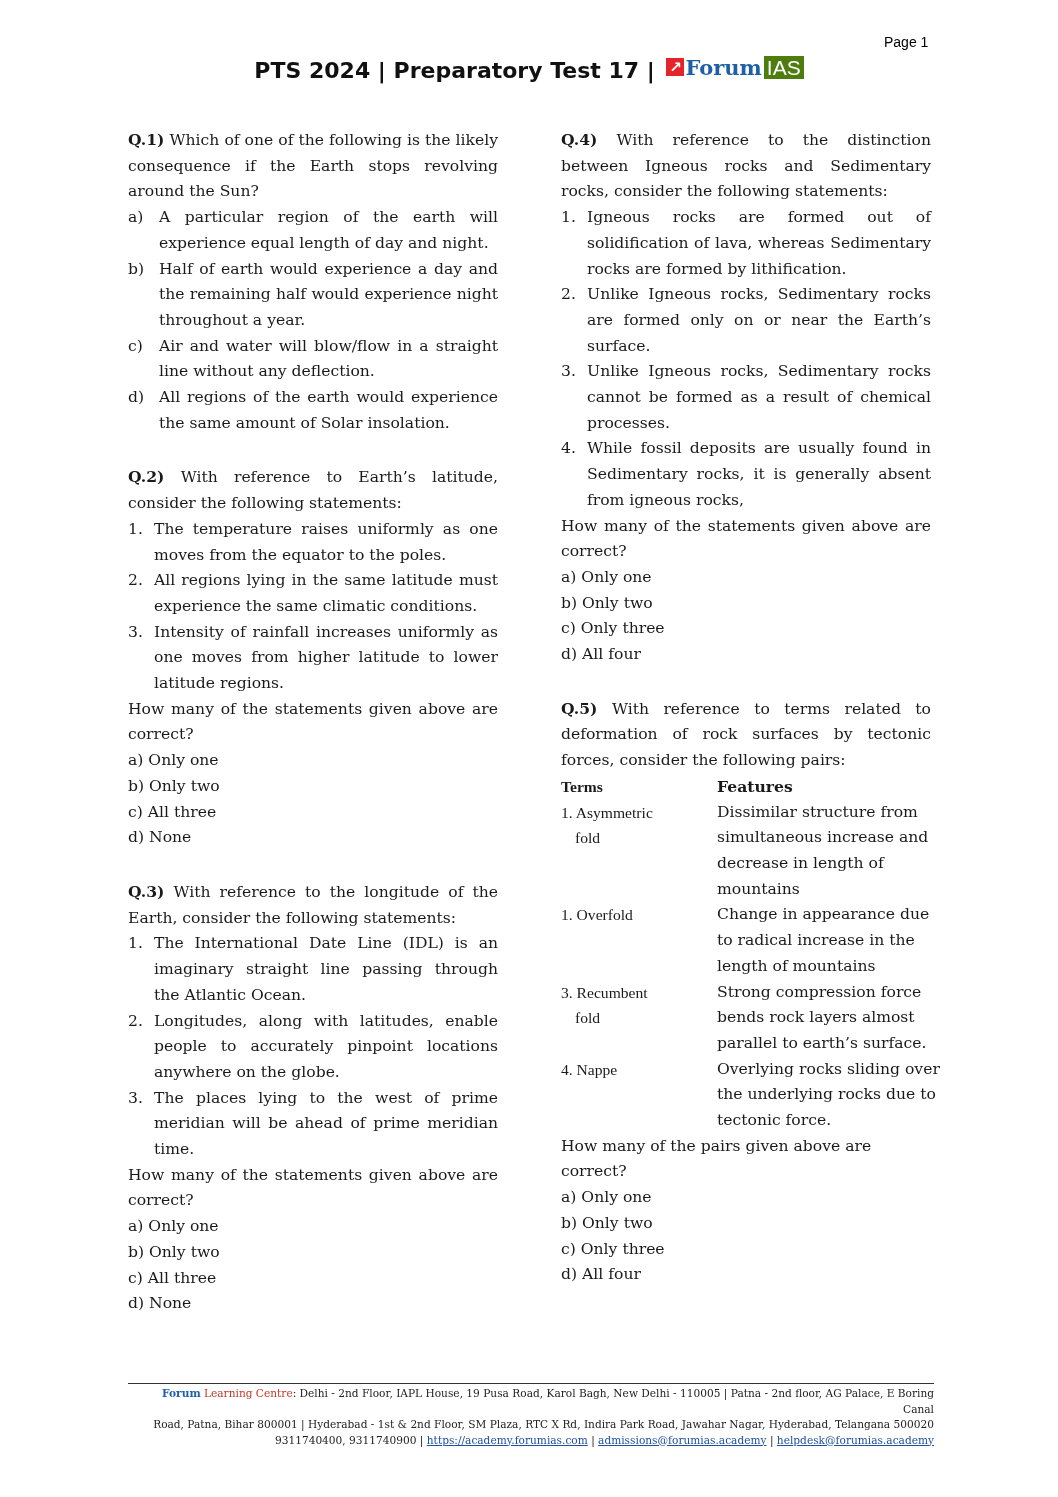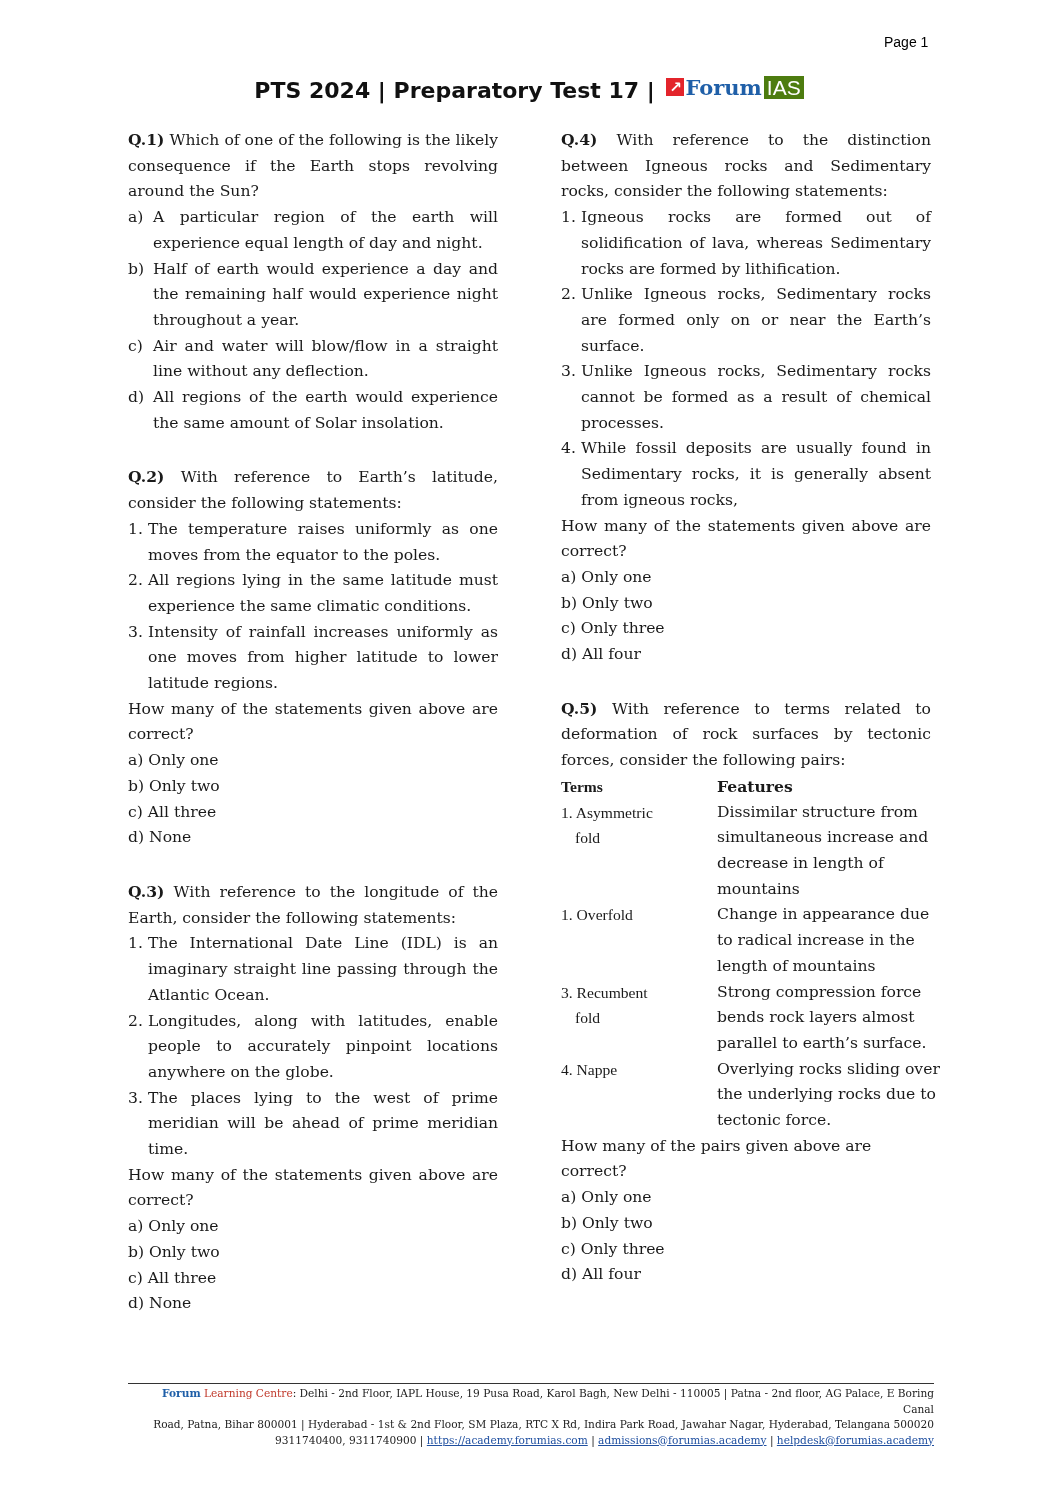--- a/index.html
+++ b/index.html
@@ -1,38 +1,38 @@
 <!DOCTYPE html>
 <html><head>
 <meta charset="utf-8">
 <style>
   html, body { margin:0; padding:0; background:#ffffff; }
   body { width:1058px; height:1497px; position:relative; overflow:hidden; color:#1a1a1a;
          font-family:"DejaVu Serif", serif; }
   .page-num { position:absolute; top:34px; left:884px; font-family:"Liberation Sans", sans-serif; font-size:14px; color:#000000; }
-  .title { position:absolute; top:76px; left:0; width:1058px; text-align:center; font-family:"DejaVu Sans", sans-serif;
+  .title { position:absolute; top:56px; left:0; width:1058px; text-align:center; font-family:"DejaVu Sans", sans-serif;
            font-weight:bold; font-size:22px; letter-spacing:0px; color:#111; white-space:nowrap; }
   .title .t-text { display:inline-block; vertical-align:middle; }
   .logo { display:inline-flex; align-items:center; vertical-align:middle; margin-left:4px; position:relative; top:-3px; }
   .logo .arrow { width:18px; height:18px; background:#e3242b; color:#fff; font-size:15px; line-height:18px; text-align:center;
                  font-family:"DejaVu Sans", sans-serif; font-weight:bold; }
   .logo .forum { color:#1f5fa8; font-family:"DejaVu Serif", serif; font-weight:bold; font-size:21px; margin-left:1px; }
   .logo .ias { background:#4d7c0f; color:#fff; font-family:"Liberation Sans", sans-serif; font-weight:normal; font-size:21px;
                padding:0 3px; margin-left:2px; line-height:23px; }
 
   .col { position:absolute; top:127px; width:370px; font-size:15.6px; line-height:25.7px; }
   .col.left { left:128px; }
   .col.right { left:561px; }
   .qblock { margin-bottom:28px; }
   .stem { text-align:justify; }
   .qnum { font-weight:bold; }
   .opt { display:flex; text-align:justify; }
   .opt .lbl { flex:0 0 auto; width:25px; }
   .opt .lbl.num { width:20px; }
-  .opt .txt { flex:1; text-align:justify; }
+  .opt .txt { flex:1; text-align:justify;margin-left:6px; }
   .plain { display:block; }
 
   .pairs { width:380px; }
   .pairs .hdr { display:flex; font-weight:bold; }
   .pairs .row { display:flex; }
   .pairs .c1 { width:156px; flex:0 0 156px;font-family:Liberation Serif, serif; }
   .pairs .c2 { flex:1; }
   .pairs .c1 .cont { padding-left:14px; display:block; }
 
   .watermark { position:absolute; left:380px; top:600px; width:300px; height:300px; transform:rotate(-35deg);

